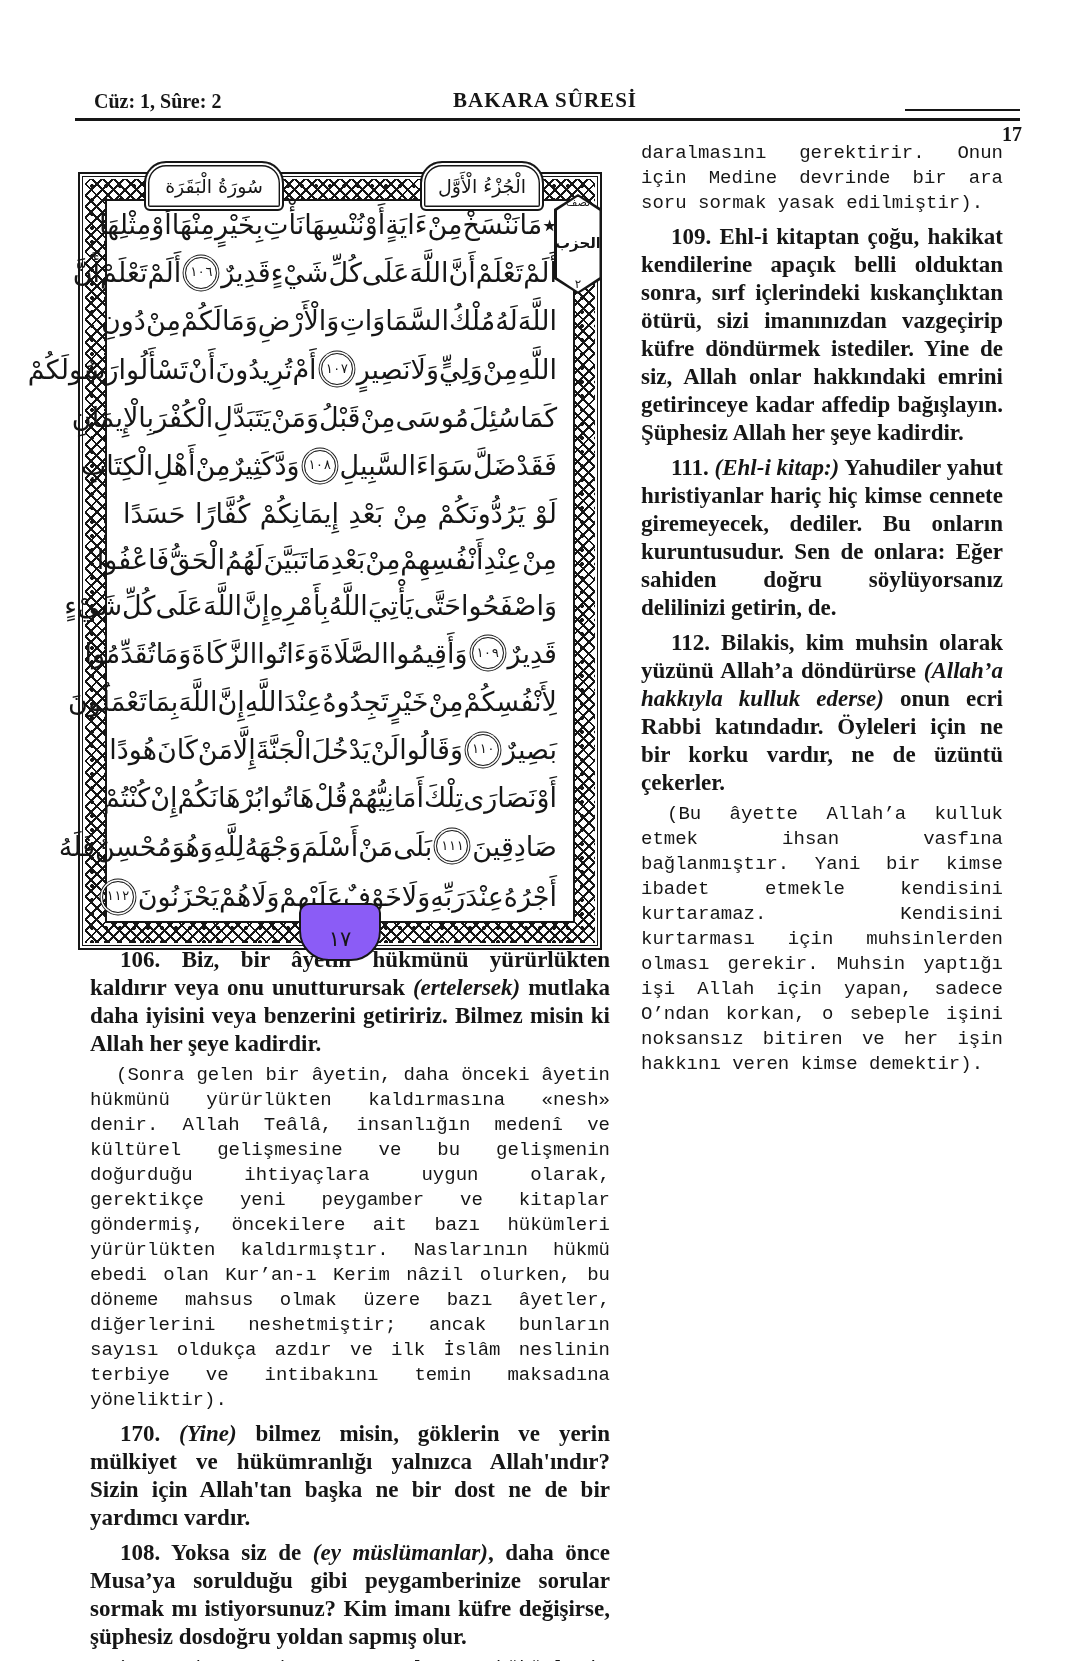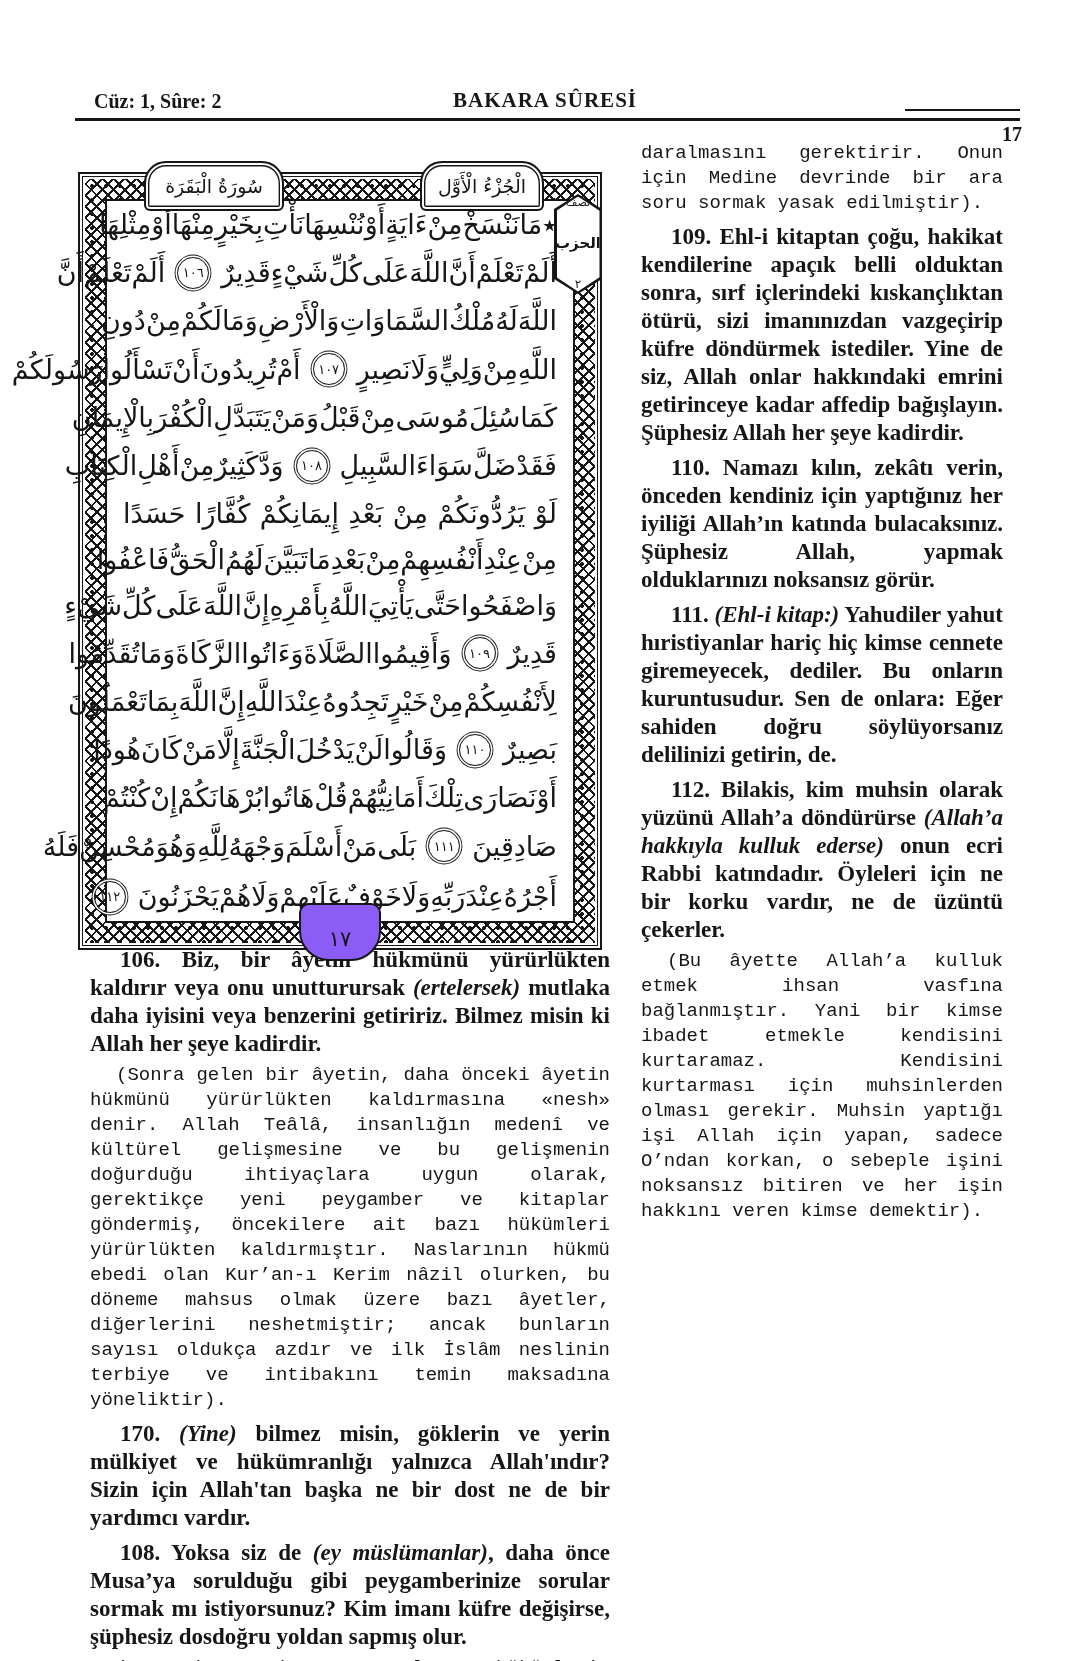--- a/index.html
+++ b/index.html
@@ -33,21 +33,21 @@
     position:absolute;inset:27px;border:2.5px solid #161616;background:#fff;
     padding:10px 16px 8px;display:flex;flex-direction:column;justify-content:space-between;
   }
   .q-line{
     display:flex;direction:rtl;justify-content:space-between;align-items:center;
     font-family:"DejaVu Sans",sans-serif;font-size:27px;line-height:1;white-space:nowrap;
   }
   .aya{
     flex:0 0 auto;width:30px;height:30px;border:1.6px solid #161616;border-radius:50%;
     display:flex;align-items:center;justify-content:center;
-    font-size:13px;box-shadow:0 0 0 1.5px #fff,0 0 0 2.4px #161616;margin:0 12px;
+    font-size:13px;box-shadow:0 0 0 1.5px #fff,0 0 0 2.4px #161616;margin:0 4px;font-family:Liberation Mono, monospace;
   }
   .cartouche{
     position:absolute;top:-11px;height:46px;background:#fff;border:2px solid #161616;
     border-radius:22px 22px 6px 6px;z-index:4;
     box-shadow:inset 0 0 0 2px #fff,inset 0 0 0 3.4px #161616;
     display:flex;align-items:center;justify-content:center;
     font-family:"DejaVu Sans",sans-serif;font-size:19px;direction:rtl;
   }
   .cart-l{left:66px;width:136px;}
   .cart-r{left:342px;width:120px;}
@@ -296,17 +296,16 @@
 <div class="col col-left" id="left-column">
     <p class="para verse first"><span>106. Biz, bir âyetin hükmünü yürürlükten kaldırır veya onu unutturursak </span><i>(ertelersek)</i><span> mutlaka daha iyisini veya benzerini getiririz. Bilmez misin ki Allah her şeye kadirdir.</span></p>
     <p class="para commentary"><span>(Sonra gelen bir âyetin, daha önceki âyetin hükmünü yürürlükten kaldırmasına «nesh» denir. Allah Teâlâ, insanlığın medenî ve kültürel gelişmesine ve bu gelişmenin doğurduğu ihtiyaçlara uygun olarak, gerektikçe yeni peygamber ve kitaplar göndermiş, öncekilere ait bazı hükümleri yürürlükten kaldırmıştır. Naslarının hükmü ebedi olan Kur’an-ı Kerim nâzil olurken, bu döneme mahsus olmak üzere bazı âyetler, diğerlerini neshetmiştir; ancak bunların sayısı oldukça azdır ve ilk İslâm neslinin terbiye ve intibakını temin maksadına yöneliktir).</span></p>
     <p class="para verse"><span>170. </span><i>(Yine)</i><span> bilmez misin, göklerin ve yerin mülkiyet ve hükümranlığı yalnızca Allah'ındır? Sizin için Allah'tan başka ne bir dost ne de bir yardımcı vardır.</span></p>
     <p class="para verse"><span>108. Yoksa siz de </span><i>(ey müslümanlar)</i><span>, daha önce Musa’ya sorulduğu gibi peygamberinize sorular sormak mı istiyorsunuz? Kim imanı küfre değişirse, şüphesiz dosdoğru yoldan sapmış olur.</span></p>
     <p class="para commentary"><span>(Peygambere çok soru sorulması, hükümlerin çoğalmasını ve</span></p>
   </div>
 <div class="col col-right" id="right-column">
     <p class="para commentary noindent first"><span>daralmasını gerektirir. Onun için Medine devrinde bir ara soru sormak yasak edilmiştir).</span></p>
     <p class="para verse"><span>109. Ehl-i kitaptan çoğu, hakikat kendilerine apaçık belli olduktan sonra, sırf içlerindeki kıskançlıktan ötürü, sizi imanınızdan vazgeçirip küfre döndürmek istediler. Yine de siz, Allah onlar hakkındaki emrini getirinceye kadar affedip bağışlayın. Şüphesiz Allah her şeye kadirdir.</span></p>
-    <p class="para verse"><span>110. Namazı kılın, zekâtı verin, önceden kendiniz için yaptığınız her iyiliği Allah’ın katında bulacaksınız. Şüphesiz Allah, yapmak olduklarınızı noksansız görür.</span></p>
     <p class="para verse"><span>111. </span><i>(Ehl-i kitap:)</i><span> Yahudiler yahut hıristiyanlar hariç hiç kimse cennete giremeyecek, dediler. Bu onların kuruntusudur. Sen de onlara: Eğer sahiden doğru söylüyorsanız delilinizi getirin, de.</span></p>
     <p class="para verse"><span>112. Bilakis, kim muhsin olarak yüzünü Allah’a döndürürse </span><i>(Allah’a hakkıyla kulluk ederse)</i><span> onun ecri Rabbi katındadır. Öyleleri için ne bir korku vardır, ne de üzüntü çekerler.</span></p>
     <p class="para commentary"><span>(Bu âyette Allah’a kulluk etmek ihsan vasfına bağlanmıştır. Yani bir kimse ibadet etmekle kendisini kurtaramaz. Kendisini kurtarması için muhsinlerden olması gerekir. Muhsin yaptığı işi Allah için yapan, sadece O’ndan korkan, o sebeple işini noksansız bitiren ve her işin hakkını veren kimse demektir).</span></p>
   </div>
 
 </body></html>

